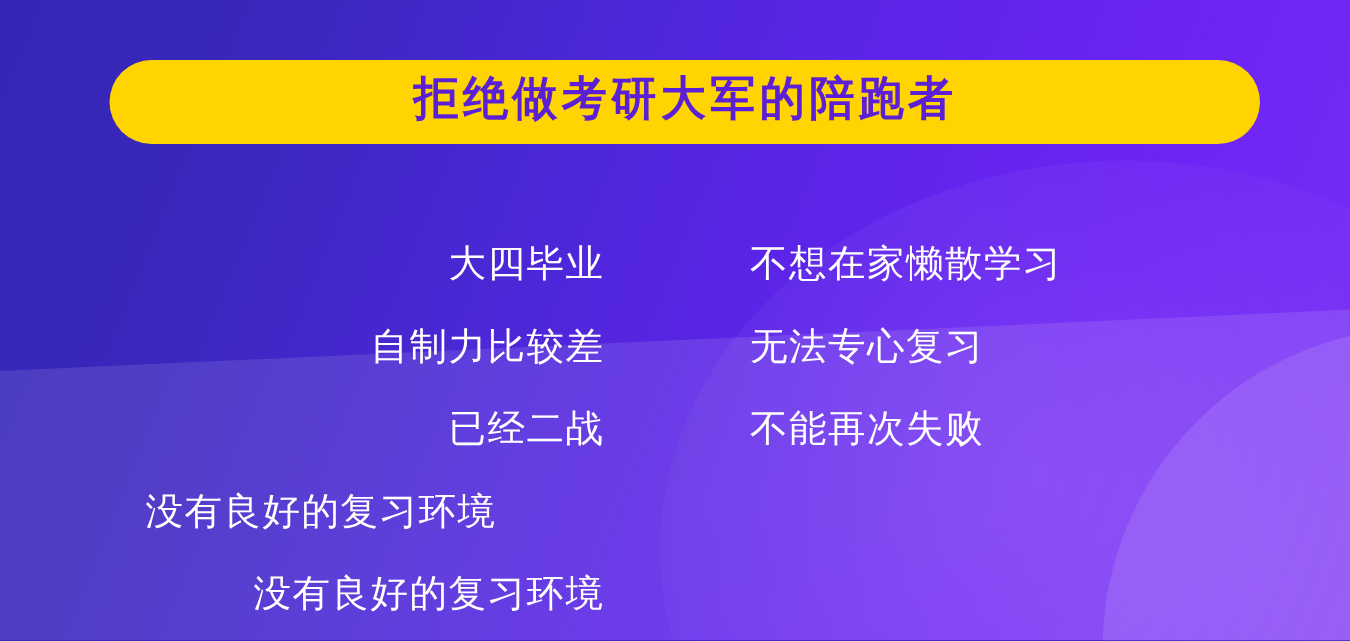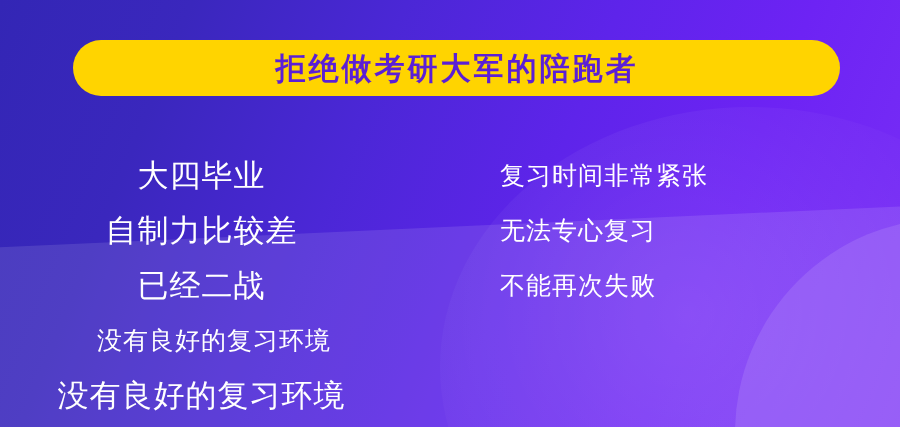--- a/index.html
+++ b/index.html
@@ -5,21 +5,21 @@
   html, body {
     margin: 0;
     padding: 0;
     background: #2f22ad;
   }
   #poster {
     position: relative;
     width: 900px;
     height: 427px;
     overflow: hidden;
-    font-family: Liberation Serif, serif;
+    font-family: Liberation Mono, monospace;
     
     background:
       linear-gradient(112deg,
         #3326b5 0%,
         #3a27bd 18%,
         #4b27d6 38%,
         #5e24ea 58%,
         #6d23f4 76%,
         #7a30f6 100%);
   }
@@ -95,23 +95,23 @@
     top: 148px;
     width: 900px;
   }
   .row {
     display: flex;
     align-items: center;
     height: 55px;
   }
   .cell-left {
     width: 403px;
-    text-align: center;
+    text-align: right;
     color: #ffffff;
-    font-size: 31px;
+    font-size: 25px;
     letter-spacing: 1px;
     white-space: nowrap;
   }
   .gap { width: 97px; }
   .cell-right {
     flex: 1;
     text-align: left;
     color: #ffffff;
     font-size: 25px;
     letter-spacing: 1px;
@@ -131,21 +131,21 @@
 
   <div class="title-pill">
     <div class="title-text">拒绝做考研大军的陪跑者</div>
   </div>
 
   <div class="list">
 
     <div class="row">
       <div class="cell-left">大四毕业</div>
       <div class="gap"></div>
-      <div class="cell-right">复习时间非常紧张</div>
+      <div class="cell-right">不想在家懒散学习</div>
     </div>
 
     <div class="row">
       <div class="cell-left">自制力比较差</div>
       <div class="gap"></div>
       <div class="cell-right">无法专心复习</div>
     </div>
 
     <div class="row">
       <div class="cell-left">已经二战</div>

